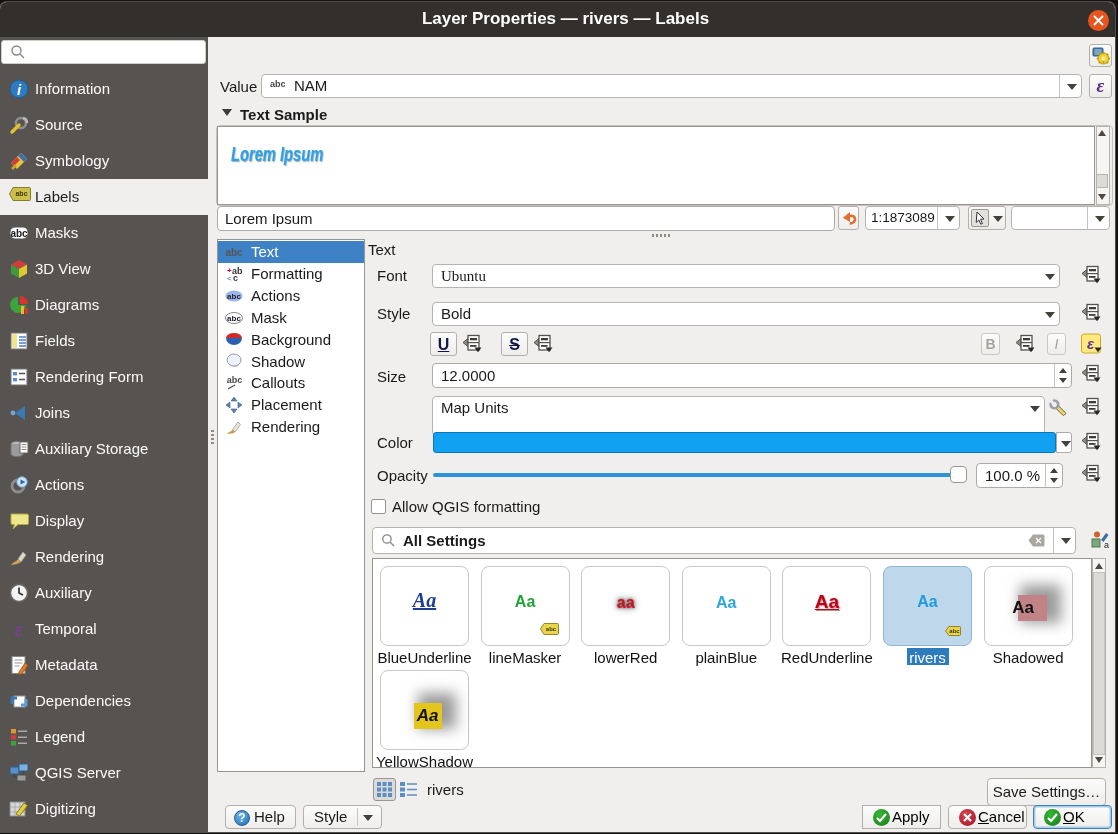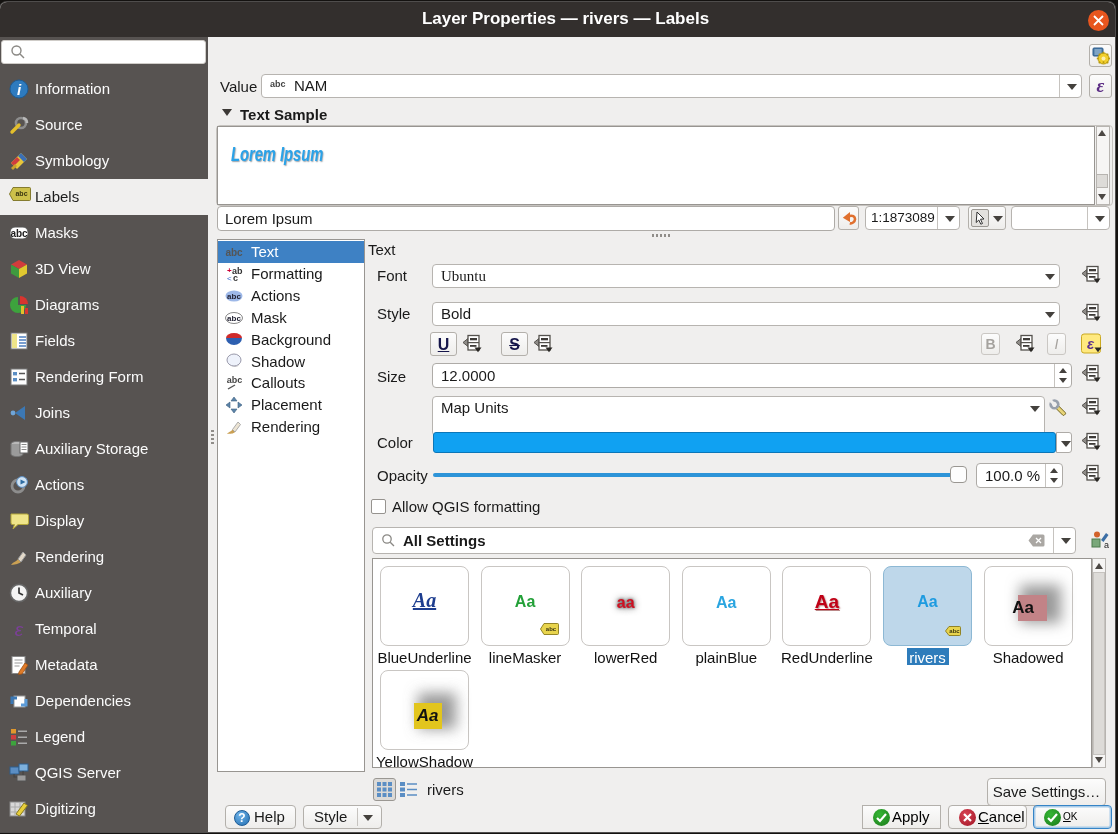--- a/index.html
+++ b/index.html
@@ -571,14 +571,14 @@
       <svg style="position:absolute;left:14px;top:7px;" width="10" height="10">
         <path d="M1 1 L8 8 M8 1 L1 8" stroke="#fff" stroke-width="2.2" fill="none"></path>
       </svg>
       <div class="abs" style="left:29px;top:0;line-height:22px;font-size:15px;"><u>C</u>ancel</div>
     </div>
 <div class="abs" style="left:1033px;top:803px;width:79px;height:24px;background:linear-gradient(#fcfcfc,#eeedeb);border:1px solid #3584c6;box-shadow:inset 0 0 0 1.5px #a8cbe8;border-radius:4px;">
       <div class="abs" style="left:10px;top:3px;width:17px;height:17px;border-radius:50%;background:radial-gradient(circle at 38% 32%,#35b535,#1a7a1a);"></div>
       <svg style="position:absolute;left:13px;top:7px;" width="11" height="10">
         <path d="M1 5 L4 8 L10 1" stroke="#fff" stroke-width="2.2" fill="none"></path>
       </svg>
-      <div class="abs" style="left:29px;top:0;line-height:22px;font-size:10px;"><u>O</u>K</div>
+      <div class="abs" style="left:29px;top:0;line-height:22px;font-size:15px;"><u>O</u>K</div>
     </div>
 </div>
 </body></html>

